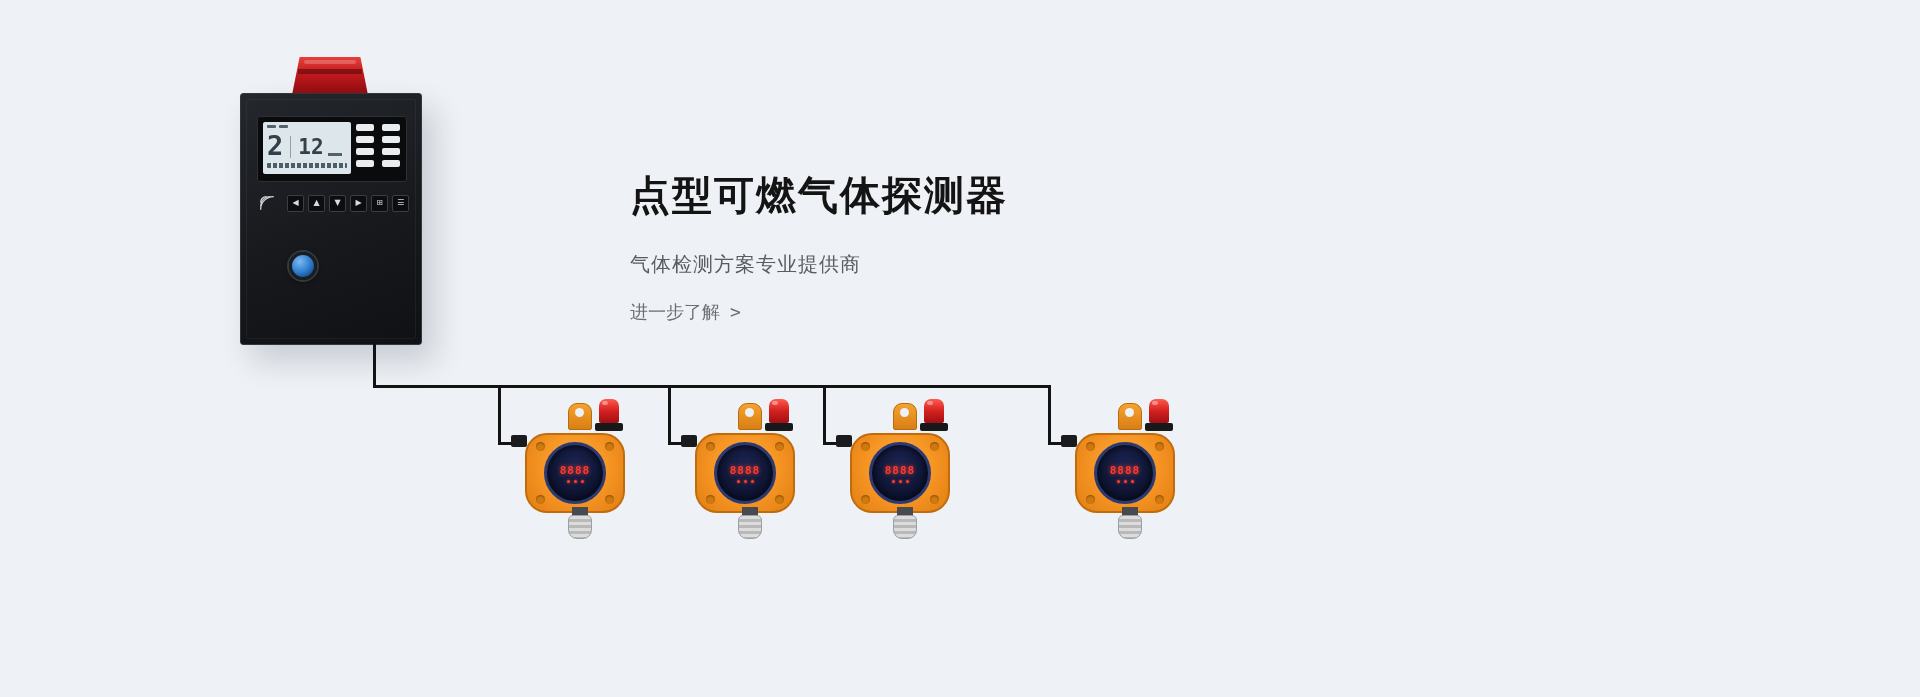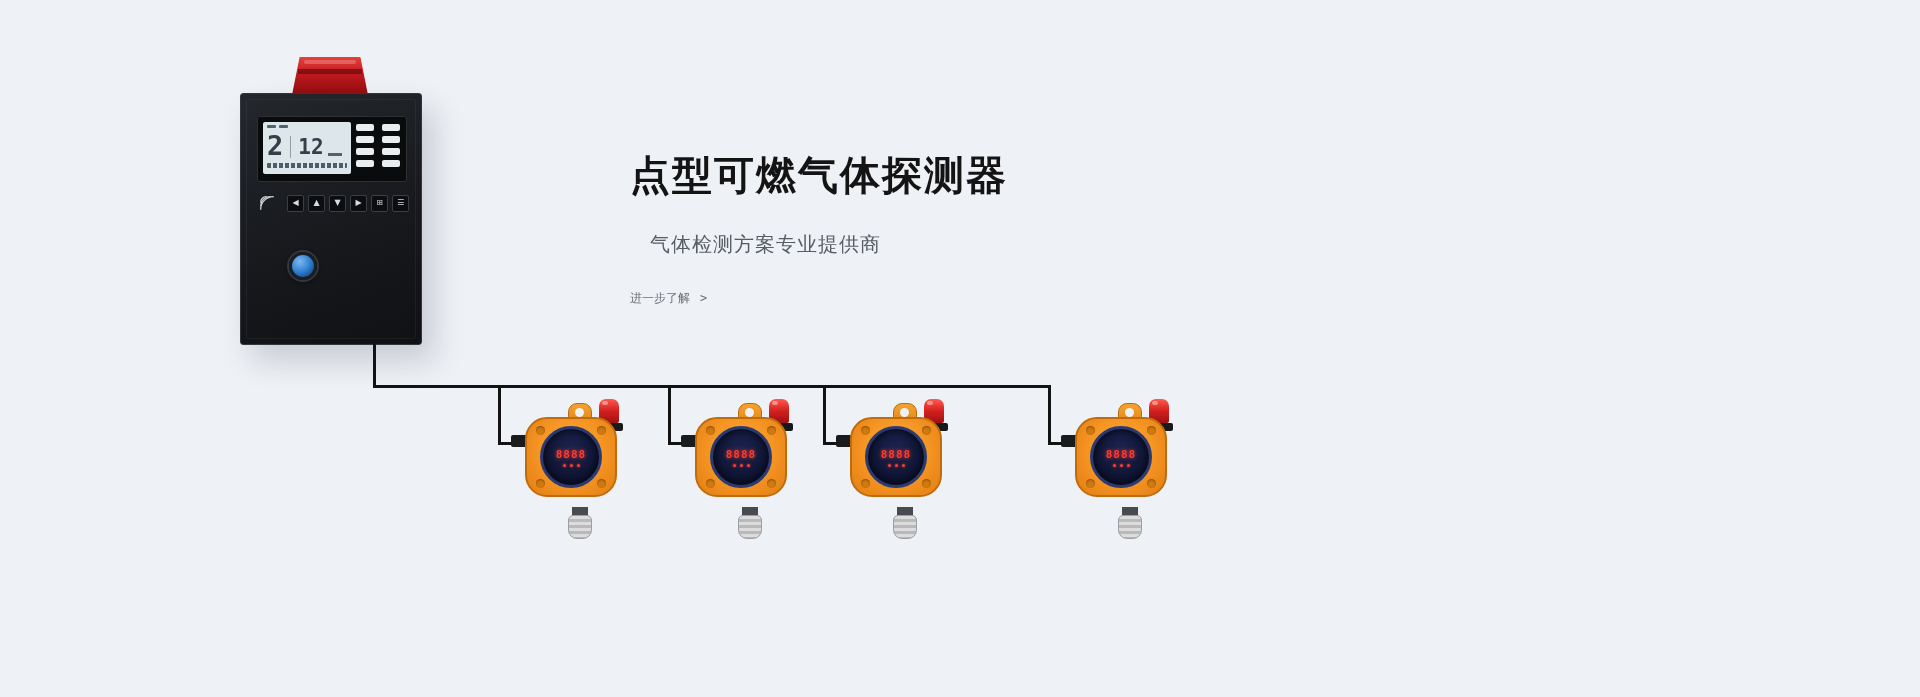--- a/index.html
+++ b/index.html
@@ -3,24 +3,24 @@
 <meta charset="utf-8">
 <style>
   html,body { margin:0; padding:0; }
   .canvas {
     position:relative; width:1920px; height:697px;
     background:#eef1f5; overflow:hidden;
     font-family:"DejaVu Sans", sans-serif;
   }
 
   
-  .hero { position:absolute; left:630px; top:148px; }
+  .hero { position:absolute; left:630px; top:168px; }
   .hero-title { font-size:40px; font-weight:700; color:#141414; letter-spacing:2px; }
-  .hero-subtitle { margin-top:28px; font-size:20px; color:#585d63; letter-spacing:1px;margin-left:20px; }
-  .hero-link { margin-top:32px; display:inline-block; font-size:12px; color:#6a6f75; text-decoration:none; cursor:pointer; }
+  .hero-subtitle { margin-top:28px; font-size:20px; color:#585d63; letter-spacing:1px; }
+  .hero-link { margin-top:22px; display:inline-block; font-size:18px; color:#6a6f75; text-decoration:none; cursor:pointer; }
   .hero-link .arrow { margin-left:10px; font-family:"DejaVu Sans Mono", monospace; }
 
   
   .controller { position:absolute; left:240px; top:55px; width:180px; height:290px; }
   .beacon {
     position:absolute; left:52px; top:2px; width:76px; height:38px;
     background:linear-gradient(180deg,#e8403a 0%,#c0191d 45%,#8e0d10 100%);
     clip-path:polygon(10% 0,90% 0,100% 100%,0 100%);
     border-radius:8px 8px 0 0;
   }
@@ -89,21 +89,21 @@
 
   .det-lamp {
     position:absolute; left:94px; top:6px; width:20px; height:24px;
     background:linear-gradient(180deg,#ff5a4d,#d3201f 50%,#a01013);
     border-radius:7px 7px 2px 2px;
   }
   .det-lamp::before { content:""; position:absolute; left:3px; top:2px; width:6px; height:4px; background:rgba(255,255,255,.4); border-radius:2px; }
   .det-lamp-base { position:absolute; left:90px; top:30px; width:28px; height:8px; background:#17181a; border-radius:2px; }
 
   .det-body {
-    position:absolute; left:20px; top:24px; width:92px; height:80px;
+    position:absolute; left:20px; top:40px; width:100px; height:80px;
     background:radial-gradient(circle at 50% 42%,#ffb13f 0%,#f49322 55%,#e07f12 100%);
     border:2px solid #c06c0d; border-radius:22px; box-sizing:border-box;
   }
   .det-body i { position:absolute; width:9px; height:9px; border-radius:50%; background:#d0790f; box-shadow:inset 0 1px 2px rgba(0,0,0,.35); }
   .det-body i.b1 { left:9px;  top:7px; }   .det-body i.b2 { right:9px; top:7px; }
   .det-body i.b3 { left:9px;  bottom:7px; }.det-body i.b4 { right:9px; bottom:7px; }
 
   .det-display {
     position:absolute; left:50%; top:50%; transform:translate(-50%,-50%);
     width:56px; height:56px; border-radius:50%;

